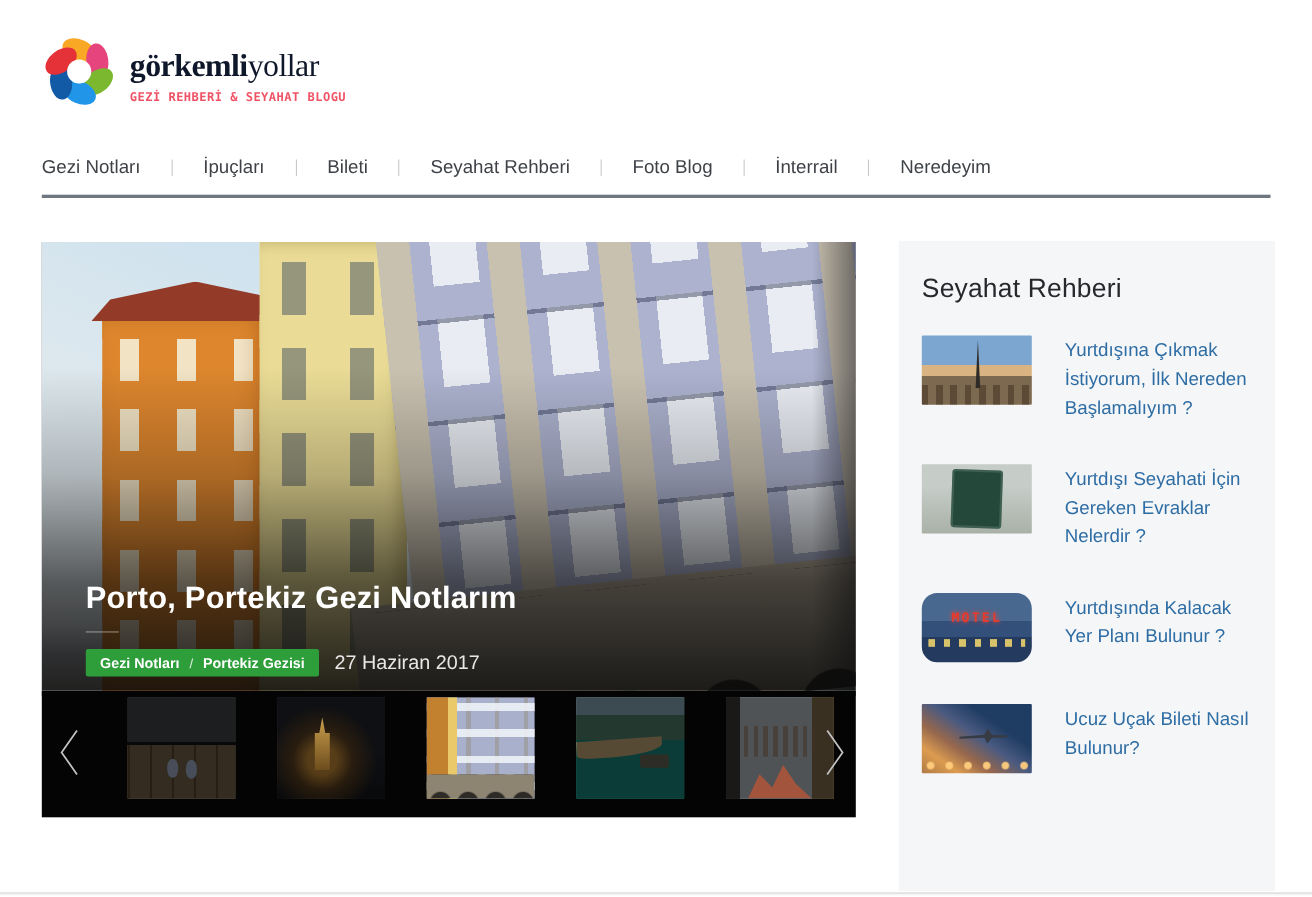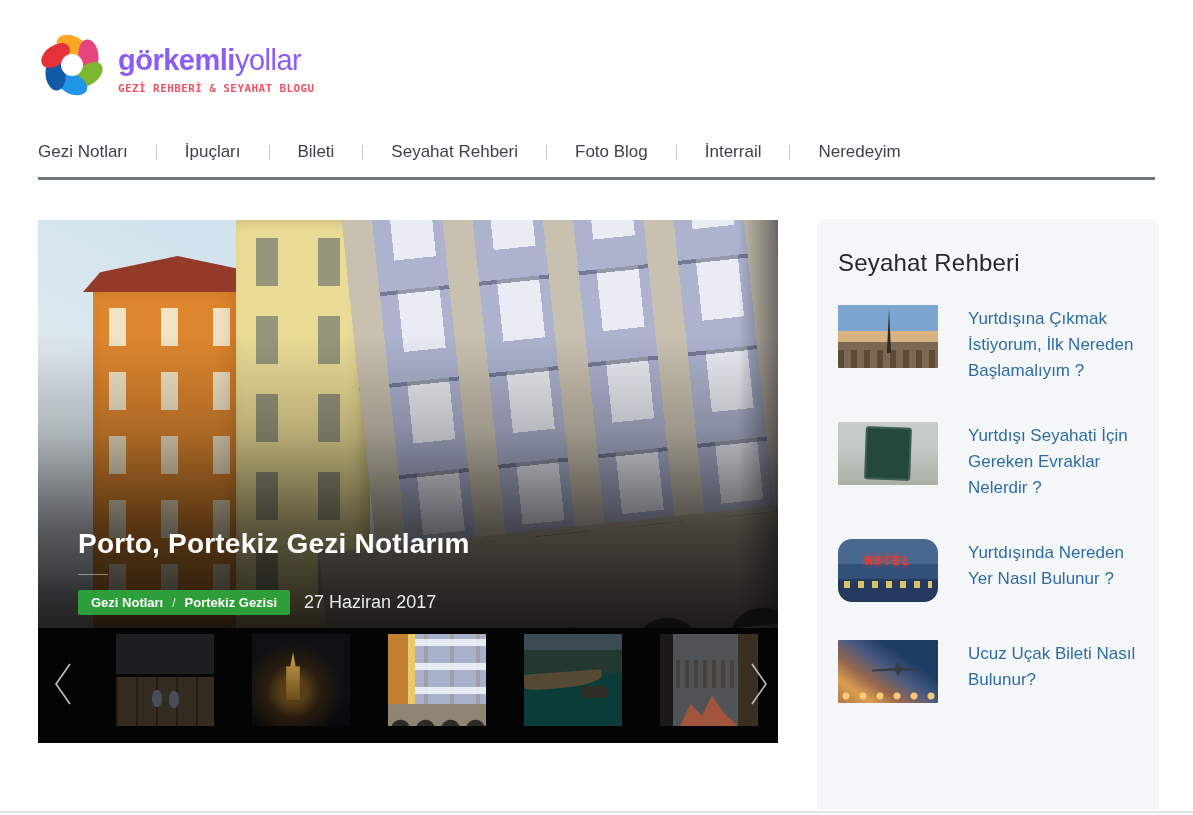--- a/index.html
+++ b/index.html
@@ -4,21 +4,21 @@
 <style>
   * { margin:0; padding:0; box-sizing:border-box; }
   html,body { background:#fff; }
   body { font-family:"Liberation Sans", sans-serif; }
   .page { position:relative; width:1193px; height:815px; background:#fff; overflow:hidden; }
 
   
   .logo { position:absolute; left:38px; top:28px; display:flex; gap:12px; cursor:pointer; }
   .logo-icon { width:68px; height:74px; }
   .logo-textblock { padding-top:16px; }
-  .brandline { font-family:Liberation Sans, sans-serif; font-size:29px; color:#8b5cf6; letter-spacing:-0.5px; }
+  .brandline { font-family:Liberation Serif, serif; font-size:29px; color:#0f172a; letter-spacing:-0.5px; }
   .brandline .bold { font-weight:bold; }
   .brandline .light { font-weight:normal; }
   .tagline { margin-top:5px; font-family:"DejaVu Sans Mono", monospace; font-size:11px; font-weight:bold; color:#ef5366; letter-spacing:0.4px; }
 
   
   .main-nav { position:absolute; left:38px; right:38px; top:142px; border-bottom:3px solid #6f7781; padding-bottom:15px; display:flex; align-items:center; }
   .main-nav a { text-decoration:none; color:#3e4247; font-size:17px; cursor:pointer; }
   .nav-sep { display:inline-block; width:1px; height:15px; background:#c9c9c9; margin:0 28px; }
 
   
@@ -259,21 +259,21 @@
 
     <div class="s-item">
       <span class="s-thumb sb-passport"></span>
       <a class="s-link">Yurtdışı Seyahati İçin Gereken Evraklar Nelerdir ?</a>
     </div>
 
     <div class="s-item">
       <span class="s-thumb sb-motel">
           <span class="motel-text">MOTEL</span>
         </span>
-      <a class="s-link">Yurtdışında Nereden Yer Nasıl Bulunur ?</a>
+      <a class="s-link">Yurtdışında Kalacak Yer Planı Bulunur ?</a>
     </div>
 
     <div class="s-item">
       <span class="s-thumb sb-plane"></span>
       <a class="s-link">Ucuz Uçak Bileti Nasıl Bulunur?</a>
     </div>
 
   </aside>
 
   <footer class="footer-line"></footer>

